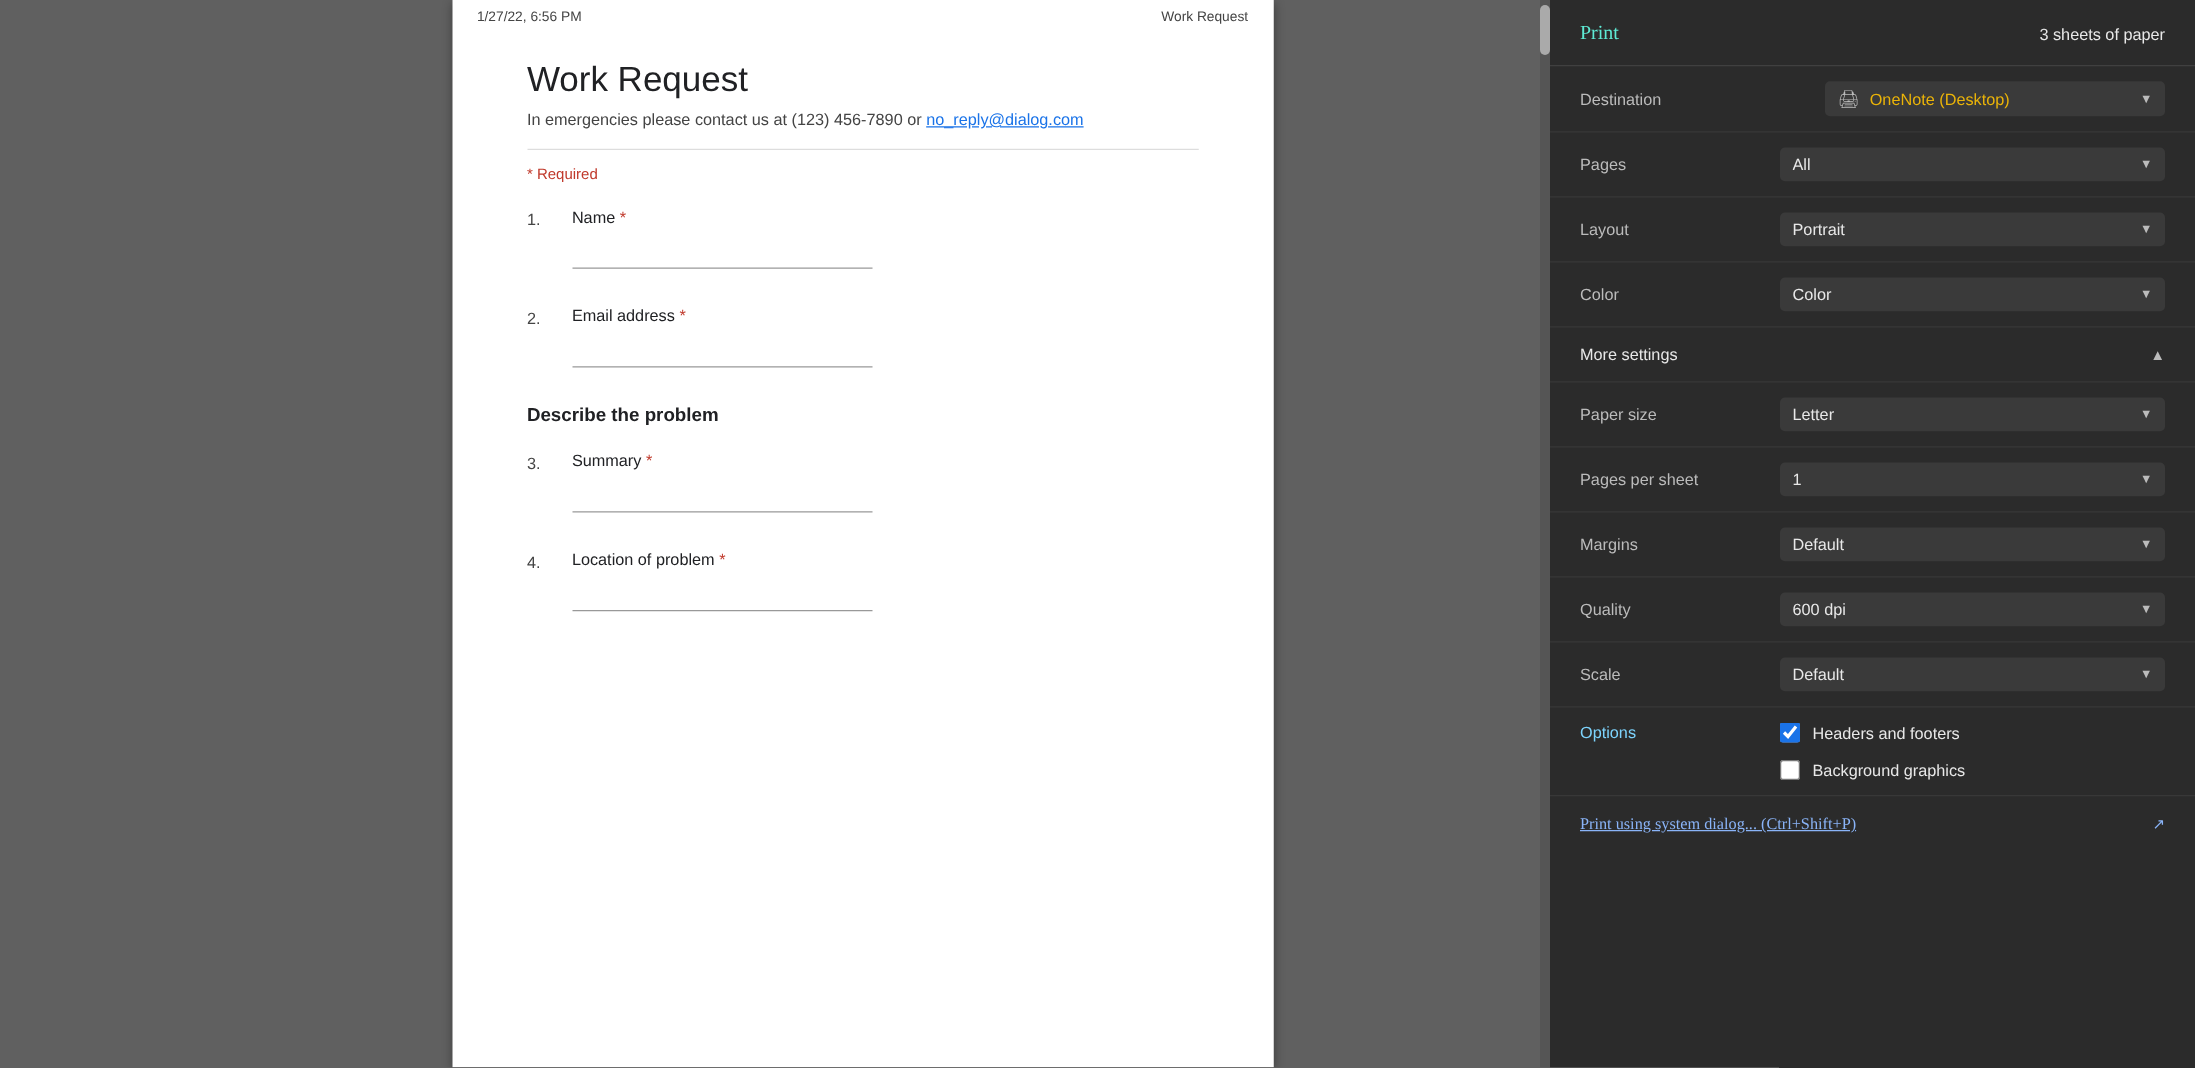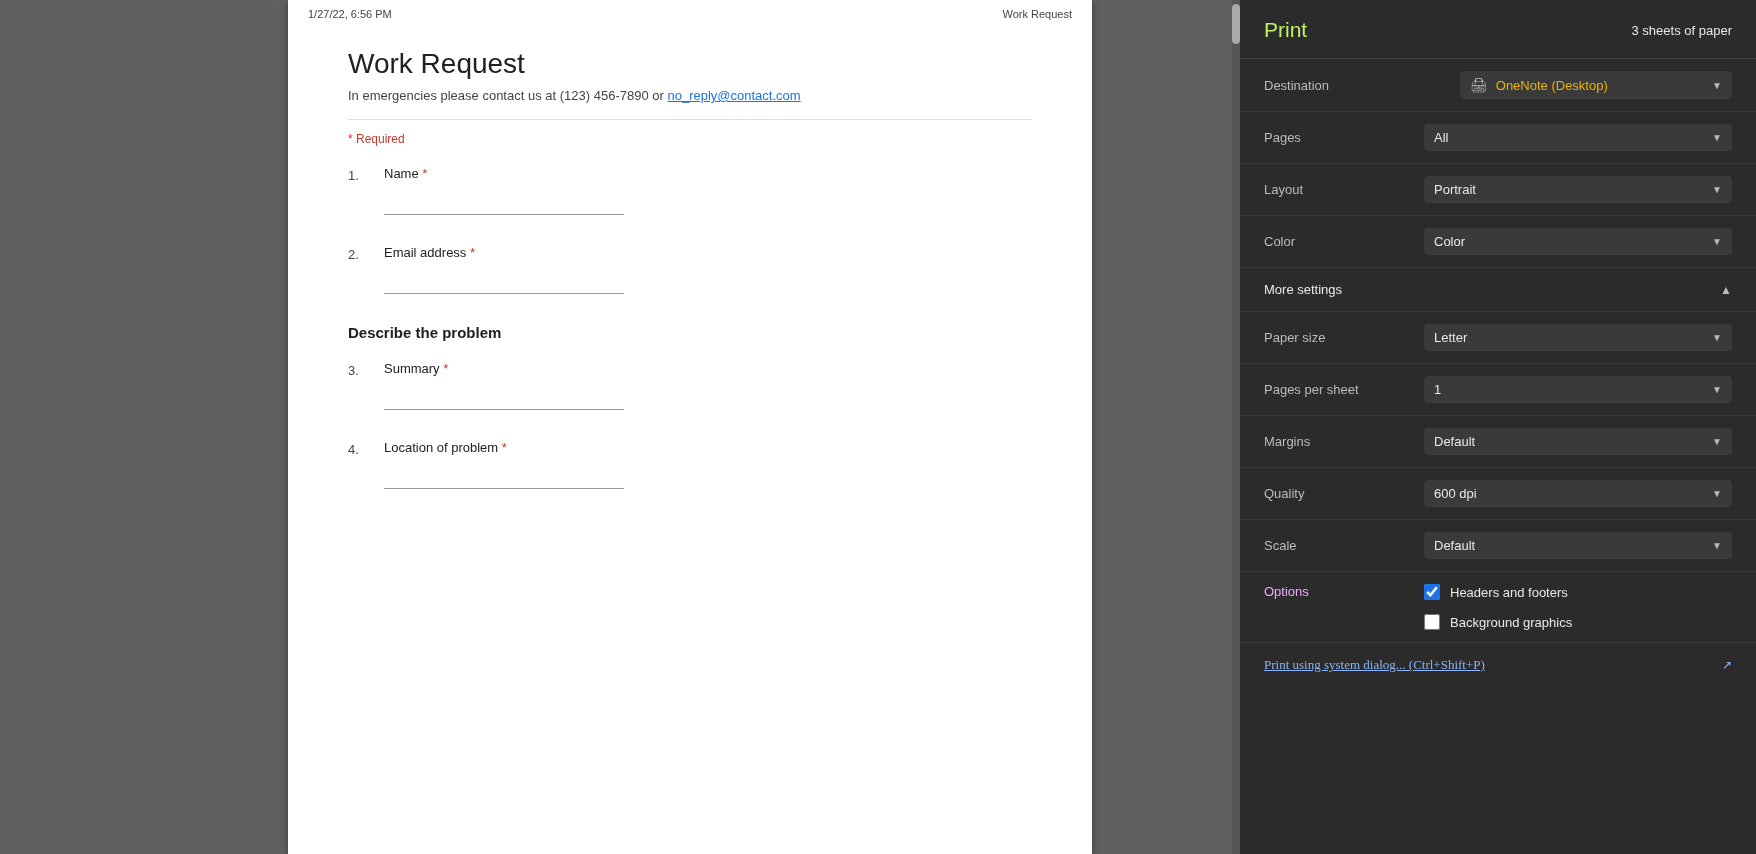--- a/index.html
+++ b/index.html
@@ -24,21 +24,21 @@
       flex: 1;
       background: #606060;
       display: flex;
       flex-direction: column;
       align-items: center;
       overflow: hidden;
       position: relative;
     }
 
     .page-wrapper {
-      width: 804px;
+      width: 657px;
       background: #fff;
       min-height: 854px;
       box-shadow: 0 2px 8px rgba(0,0,0,0.4);
       position: relative;
     }
 
     .page-header {
       display: flex;
       justify-content: space-between;
       padding: 8px 20px;
@@ -155,23 +155,24 @@
 
     .print-panel-header {
       display: flex;
       justify-content: space-between;
       align-items: center;
       padding: 18px 24px 16px 24px;
       border-bottom: 1px solid #404040;
     }
 
     .print-title {
-      font-size: 21px;
+      font-size: 16px;
       font-weight: 400;
-      color: #bef264;
+      color: #5eead4;
+      font-family: Liberation Serif, serif;
     }
 
     .sheets-label {
       font-size: 13px;
       color: #e8e8e8;
     }
 
     .print-row {
       display: flex;
       align-items: center;
@@ -269,21 +270,21 @@
       color: #e8e8e8;
     }
 
     .chevron-up {
       color: #bbb;
       font-size: 12px;
     }
 
     .options-label {
       font-size: 13px;
-      color: #f0abfc;
+      color: #7dd3fc;
       min-width: 160px;
     }
 
     .options-row {
       display: flex;
       align-items: flex-start;
       padding: 12px 24px;
       border-bottom: 1px solid #383838;
     }
 
@@ -348,21 +349,21 @@
 
     <div class="page-header">
       <span>1/27/22, 6:56 PM</span>
       <span>Work Request</span>
     </div>
 
     <div class="page-content">
       <h1 class="form-title">Work Request</h1>
       <p class="form-subtitle">
         <span>In emergencies please contact us at (123) 456-7890 or</span>
-        <a>no_reply@contact.com</a>
+        <a>no_reply@dialog.com</a>
       </p>
       <hr class="divider">
       <p class="required-note">* Required</p>
 
       <div class="section">
 
         <div class="form-question">
           <span class="question-number">1.</span>
           <div class="question-body">
             <div class="question-label">

